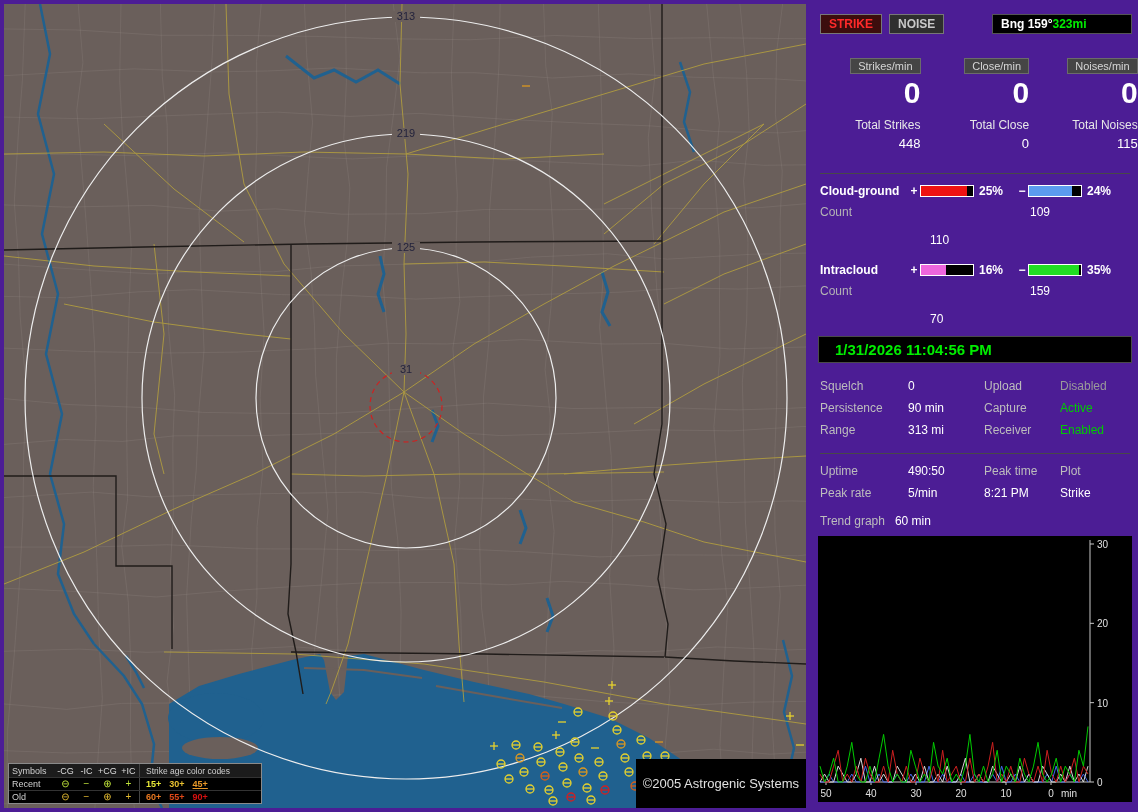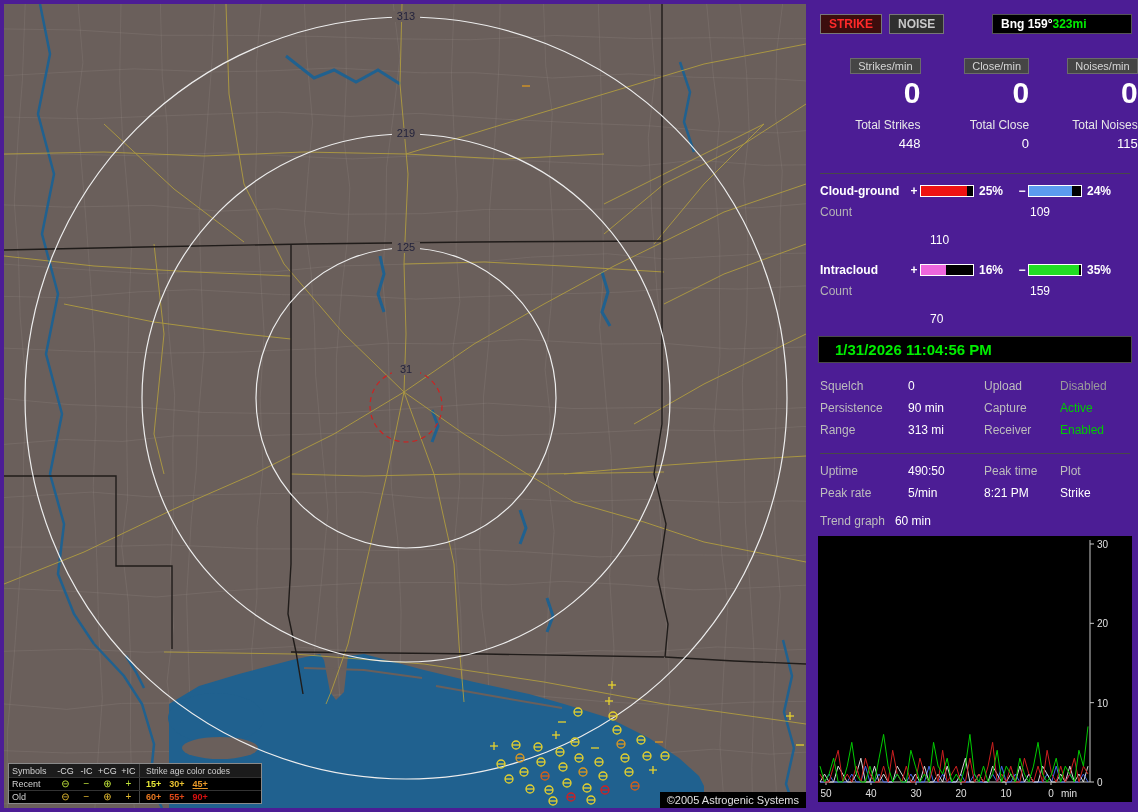--- a/index.html
+++ b/index.html
@@ -18,21 +18,21 @@
   .lg-row { display:flex; align-items:center; height:13px; border-top:1px solid #333; }
   .lg-row:first-child { border-top:none; background:#1c1c1c; }
   .lg-c0 { width:46px; padding-left:3px; color:#cfcfcf; }
   .lg-c  { width:21px; text-align:center; }
   .lg-sym { font-size:10px; line-height:10px; }
   .lg-age { flex:1; display:flex; gap:8px; padding-left:6px; border-left:1px solid #444; height:100%; align-items:center; }
   .lg-age span { font-weight:bold; }
   .lg-agehead { font-size:8.5px; color:#cfcfcf; }
 
   #map-copyright { position:absolute; right:0; bottom:0; background:#000;
-                   color:#e0e0e0; font-size:11px; padding:2px 7px; }
+                   color:#e0e0e0; font-size:13px; padding:17px 7px; }
 
   
   #sidebar { position:absolute; left:812px; top:0; width:326px; height:812px;
              color:#fff; font-size:12px; }
   .sep { border-top:1px solid #484848; margin:0 8px; }
 
   #top-bar { display:flex; align-items:center; margin:14px 6px 0 8px; }
   .btn { font-size:12px; font-weight:bold; padding:2px 8px; border:1px solid #777;
          cursor:pointer; }
   #strike-btn { background:#3c0d0d; color:#ff2a2a; }

